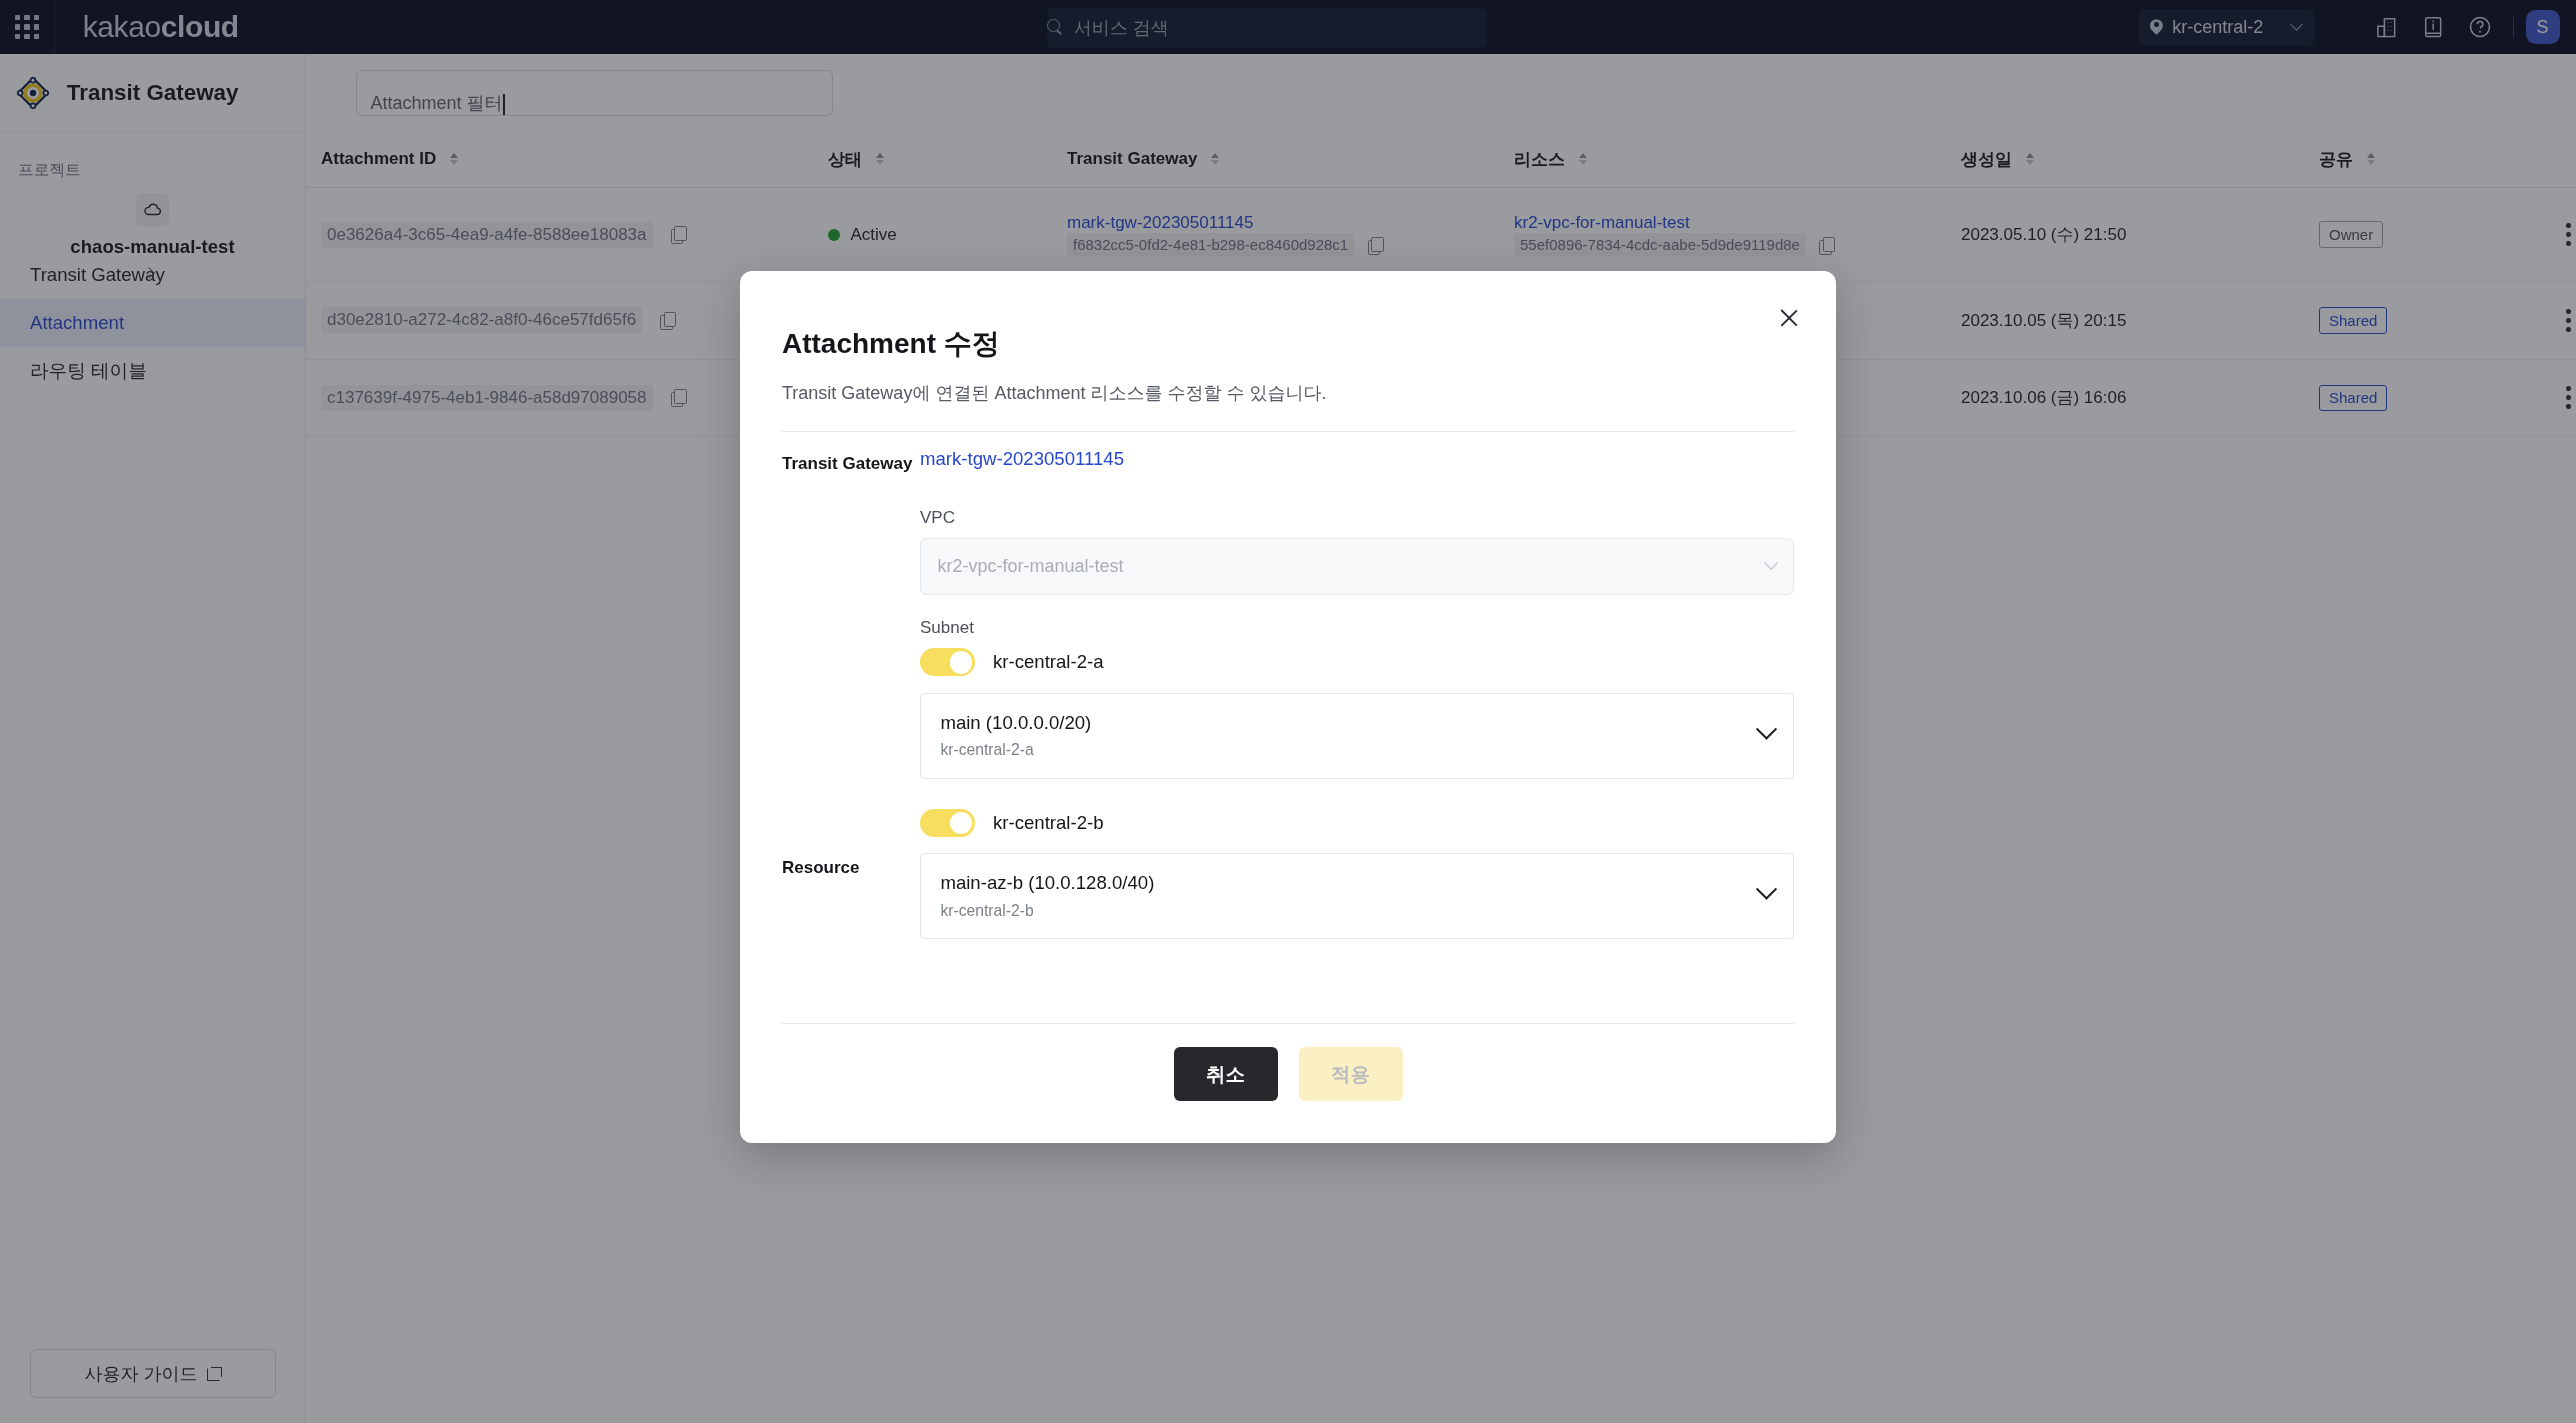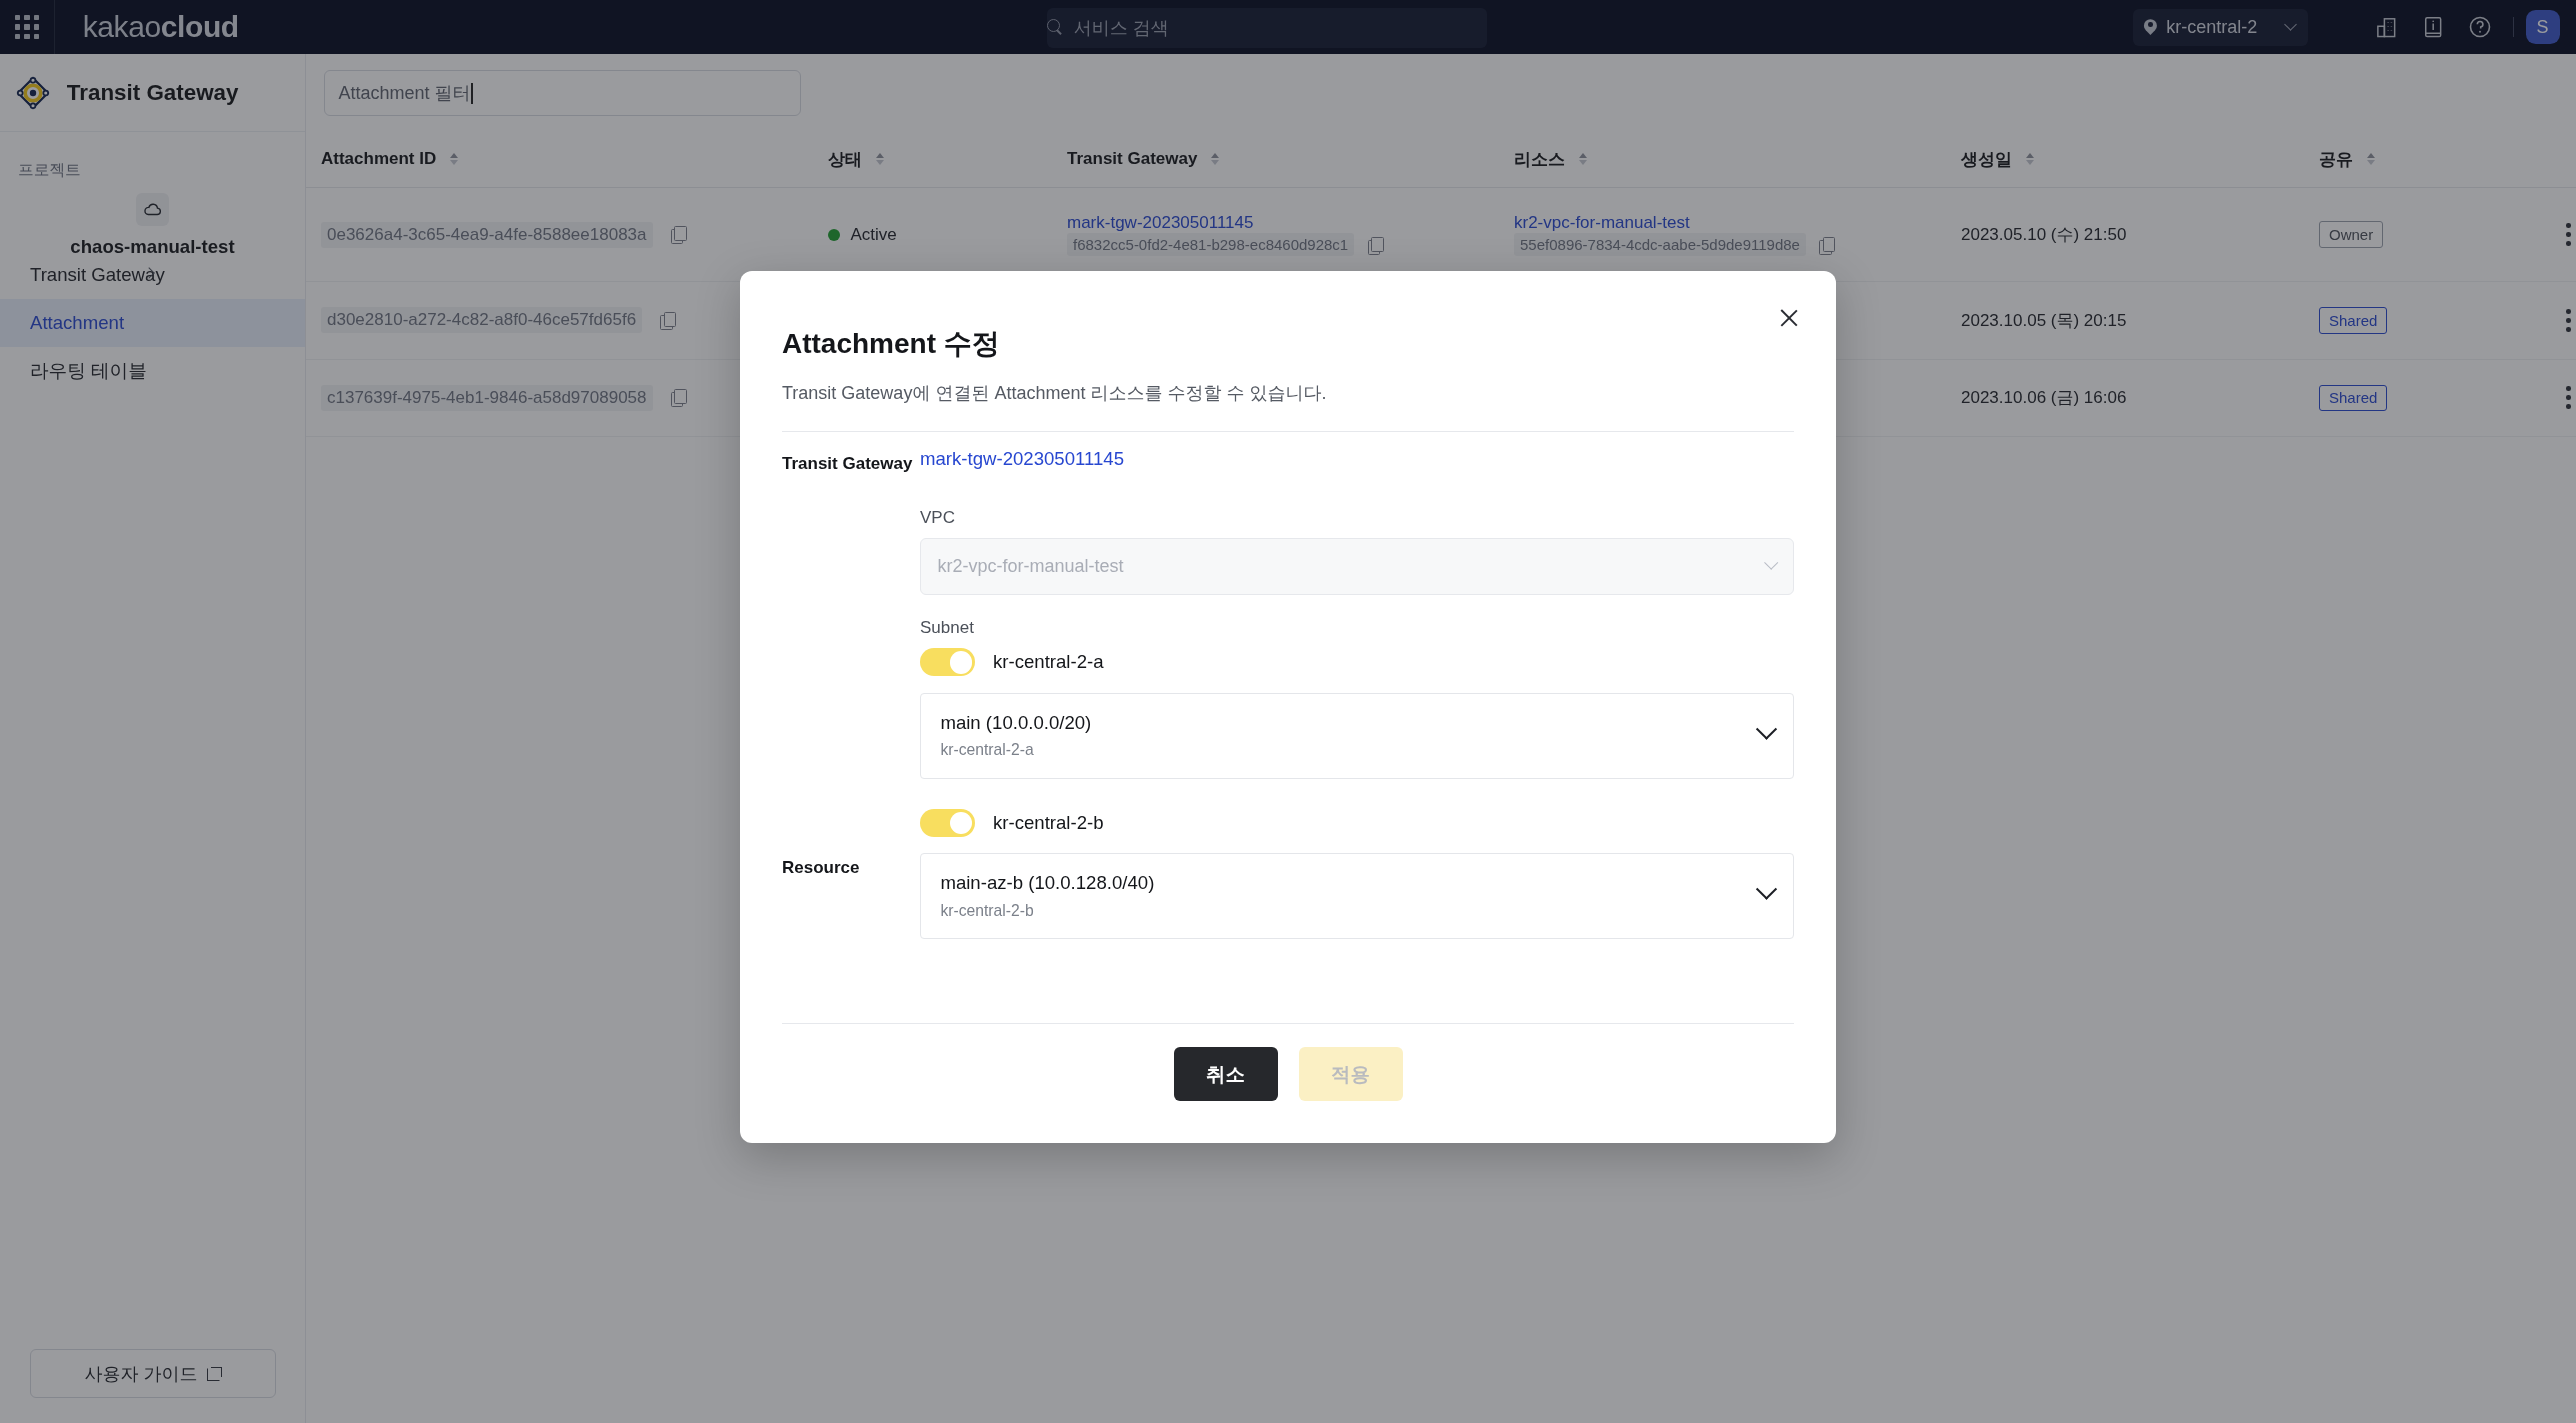--- a/index.html
+++ b/index.html
@@ -52,21 +52,21 @@
     content:""; position:absolute; left:0; top:0; width:11.2px; height:11.2px;
     border:1.5px solid #8f95a6; border-radius:50%;
   }
   .searchbox .srch-icon::after {
     content:""; position:absolute; left:9.7px; top:9.7px; width:6px; height:1.5px;
     background:#8f95a6; transform: rotate(45deg); transform-origin: left center;
   }
   .searchbox .ph { font-size: 18px; color: #9aa0b0; }
 
   .region-pill {
-    position: absolute; right: 268px; top: 9px;
+    position: absolute; right: 262px; top: 9px;
     height: 37px; padding: 0 13.4px 0 10.4px;
     background: #121831; border-radius: 6px;
     display: flex; align-items: center; gap: 9px;
     cursor: pointer;
   }
   .pin-icon { width: 13.4px; height: 18px; position: relative; flex: none; }
   .pin-icon::before {
     content:""; position:absolute; left:0; top:0; width:13.4px; height:13.4px;
     background:#c4c9d4; border-radius:50% 50% 50% 0; transform: rotate(-45deg);
   }
@@ -147,22 +147,22 @@
 
   
   .main {
     position: absolute; left: 306px; top: 54px;
     width: 2270px; height: 1369px; background: #ffffff;
     padding: 0;
   }
   .filter-wrap { padding: 16.4px 0 0 18px; }
   .filter-input {
     width: 477px; height: 46px; border: 0.7px solid #d8dbe2; border-radius: 6px;
-    display: flex; align-items: center; padding: 0 13.4px;
-    font-size: 18px; color: #5d626d; background: #ffffff;
+    display: flex; align-items: flex-end; padding: 0 13.4px;
+    font-size: 18px; color: #5d626d; background: #ffffff; margin-left: 32px;
   }
   .caret { display: inline-block; width: 1.5px; height: 21px; background: #222; margin-left: 0.7px; }
 
   table.att { width: 100%; border-collapse: collapse; margin-top: 15px; table-layout: fixed; }
   table.att th {
     text-align: left; font-size: 17px; font-weight: 700; color: #14161a;
     padding: 16.4px 0 16.4px 0; border-bottom: 0.7px solid #e5e7eb; vertical-align: middle;
   }
   table.att td {
     font-size: 17px; color: #21242a; padding: 25px 0;

